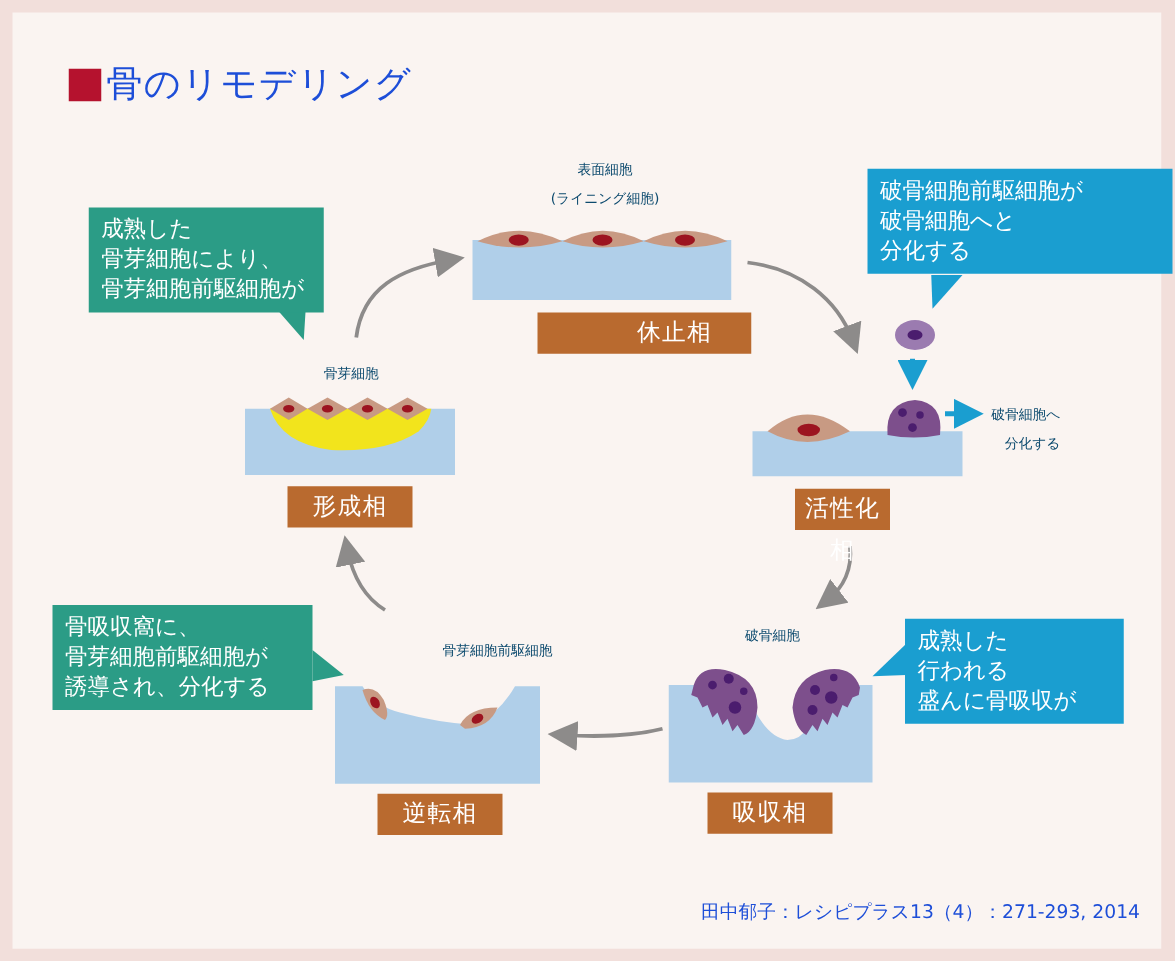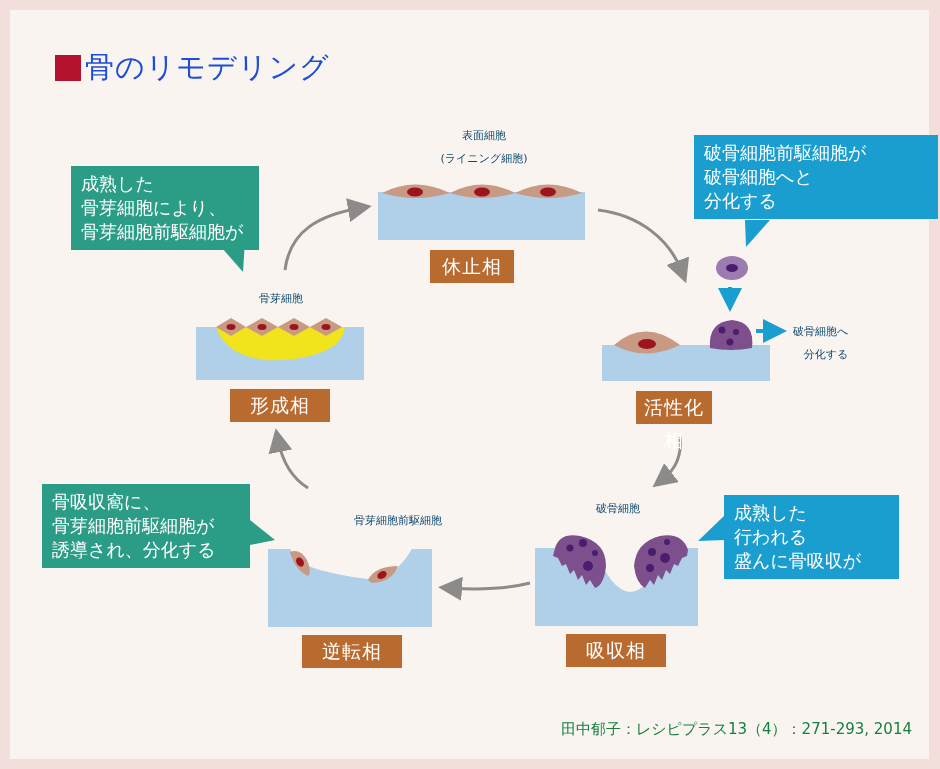--- a/index.html
+++ b/index.html
@@ -5,21 +5,21 @@
   html,body{margin:0;padding:0;}
   body{width:940px;height:769px;background:#f2dfdb;position:relative;overflow:hidden;font-family:"DejaVu Sans",sans-serif;}
   .panel{position:absolute;left:10px;top:10px;width:919px;height:749px;background:#faf4f1;}
   .title{position:absolute;left:55px;top:48px;display:flex;align-items:center;font-size:29px;color:#1d4ed8;letter-spacing:1px;}
   .title .sq{width:26px;height:26px;background:#b5122e;margin-right:4px;}
   .label{position:absolute;font-size:11px;color:#0c4a6e;text-align:center;line-height:23px;white-space:nowrap;}
   .phase{position:absolute;background:#b96a2f;color:#fff;font-size:19px;text-align:center;line-height:33px;height:33px;letter-spacing:1px;}
   .bubble{position:absolute;color:#fff;font-size:18px;line-height:24px;padding:6px 10px;box-sizing:border-box;white-space:nowrap;}
   .green{background:#2b9c86;}
   .blue{background:#1a9ed0;}
-  .cite{position:absolute;right:28px;top:720px;font-size:15px;color:#15803d;}
+  .cite{position:absolute;right:28px;top:720px;font-size:15px;color:#1d4ed8;}
   svg.art{position:absolute;left:0;top:0;}
 </style>
 </head>
 <body>
 
 <div class="panel"></div>
 
 <div class="title">
   <span class="sq"></span>
   <span>骨のリモデリング</span>
@@ -111,21 +111,21 @@
   <div>(ライニング細胞)</div>
 </div>
 <div class="label" style="left:793px;top:320px;text-align:right;">
   <div>破骨細胞へ</div>
   <div>分化する</div>
 </div>
 <div class="label" style="left:578px;top:497px;width:80px;">破骨細胞</div>
 <div class="label" style="left:272px;top:509px;width:170px;text-align:right;">骨芽細胞前駆細胞</div>
 <div class="label" style="left:236px;top:287px;width:90px;">骨芽細胞</div>
 
-<div class="phase" style="left:430px;top:250px;width:84px;">休止相</div>
+<div class="phase" style="left:430px;top:250px;width:123px;padding-left:48px;">休止相</div>
 <div class="phase" style="left:636px;top:391px;width:76px;">活性化相</div>
 <div class="phase" style="left:566px;top:634px;width:100px;">吸収相</div>
 <div class="phase" style="left:302px;top:635px;width:100px;">逆転相</div>
 <div class="phase" style="left:230px;top:389px;width:100px;">形成相</div>
 
 <div class="bubble green" style="left:71px;top:166px;width:188px;">
   <div>成熟した</div>
   <div>骨芽細胞により、</div>
   <div>骨芽細胞前駆細胞が</div>
 </div>

